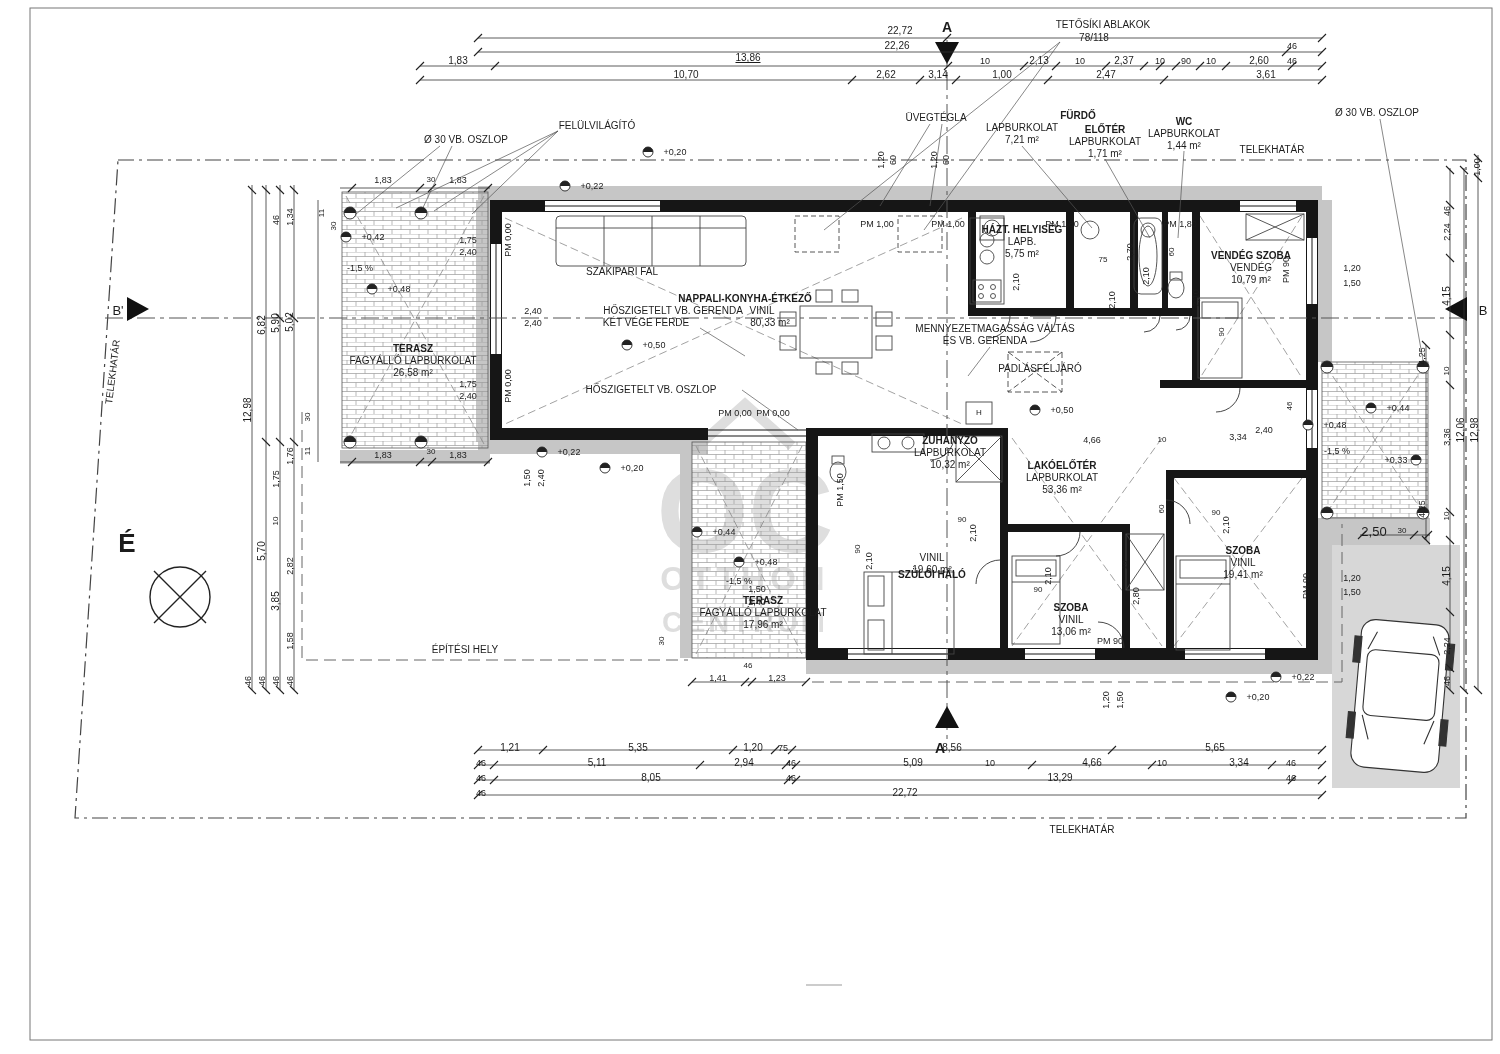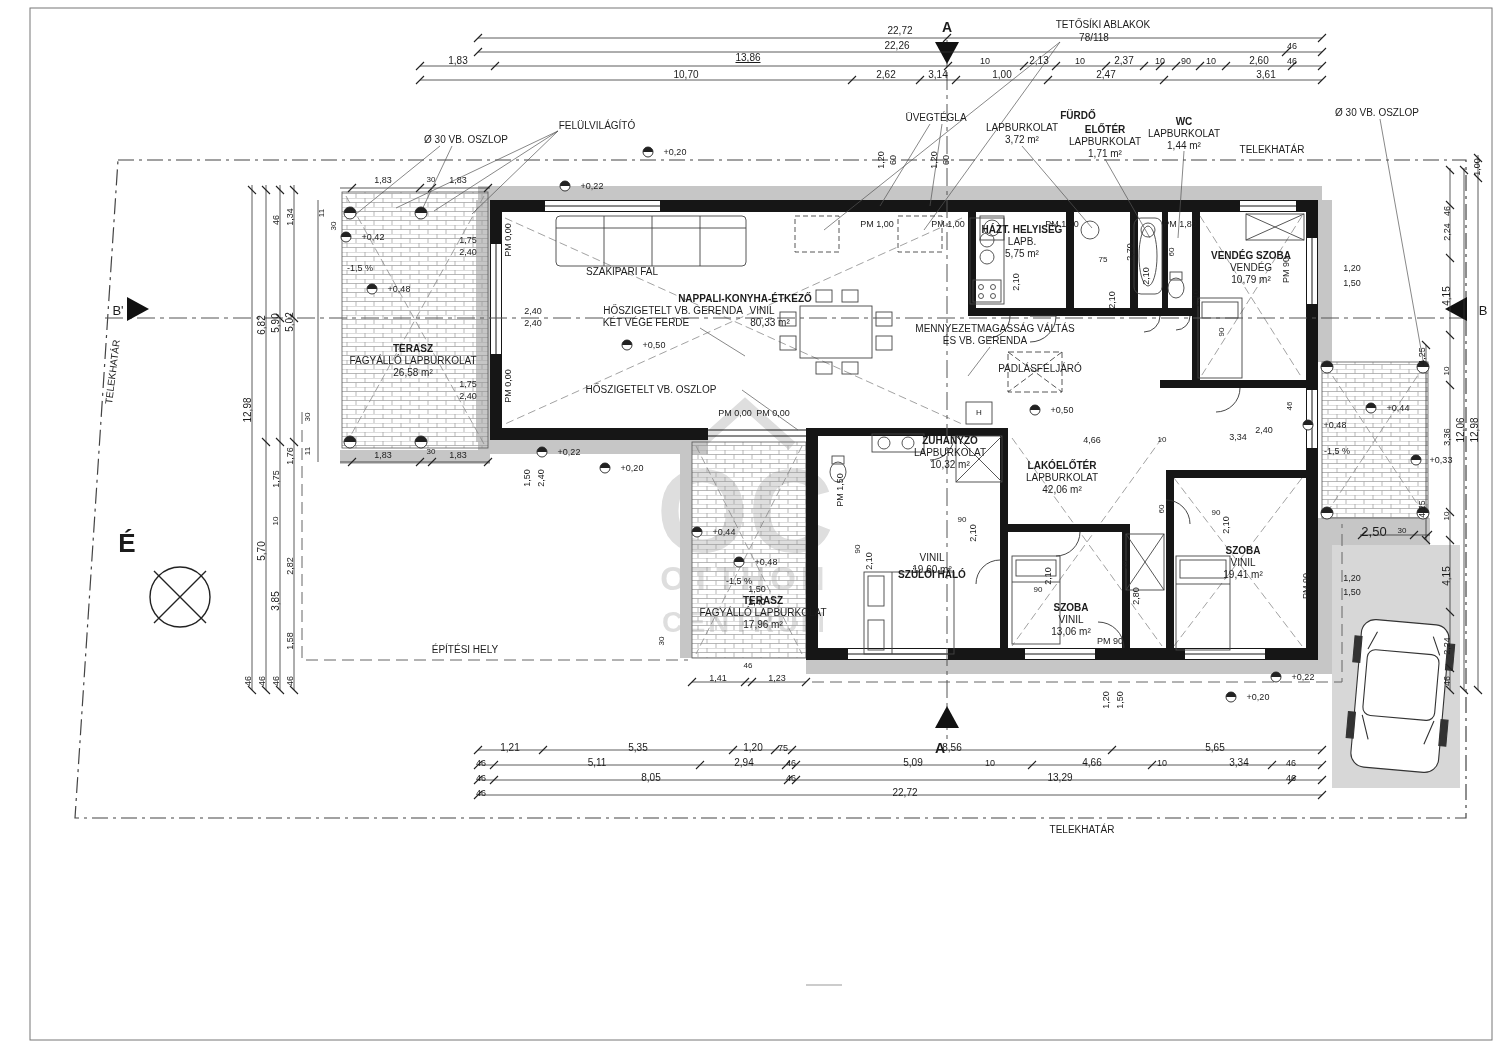--- a/index.html
+++ b/index.html
@@ -348,21 +348,21 @@
       <div class="lbl" style="left: 1377px; top: 113px; transform: translate(-50%, -50%);">Ø 30 VB. OSZLOP</div>
       <div class="lbl" style="left: 1272px; top: 150px; transform: translate(-50%, -50%);">TELEKHATÁR</div>
       <div class="lbl" style="left: 1082px; top: 830px; transform: translate(-50%, -50%);">TELEKHATÁR</div>
       <div class="lbl" style="left: 113px; top: 372px; transform: translate(-50%, -50%) rotate(-83deg);">TELEKHATÁR</div>
       <div class="lbl" style="left: 127px; top: 543px; font-size: 26px; font-weight: 700; transform: translate(-50%, -50%);">É</div>
       <div class="lbl" style="left: 118px; top: 310px; font-size: 13px; transform: translate(-50%, -50%);">B'</div>
       <div class="lbl" style="left: 1483px; top: 310px; font-size: 13px; transform: translate(-50%, -50%);">B</div>
       <div class="lbl" style="left: 940px; top: 748px; font-size: 14px; font-weight: 700; transform: translate(-50%, -50%);">A</div>
       <div class="lbl" style="left: 1078px; top: 116px; font-weight: 700; transform: translate(-50%, -50%);">FÜRDŐ</div>
       <div class="lbl" style="left: 1022px; top: 128px; transform: translate(-50%, -50%);">LAPBURKOLAT</div>
-      <div class="lbl" style="left: 1022px; top: 140px; transform: translate(-50%, -50%);">3,72 m²</div>
+      <div class="lbl" style="left: 1022px; top: 140px; transform: translate(-50%, -50%);">7,21 m²</div>
       <div class="lbl" style="left: 1105px; top: 130px; font-weight: 700; transform: translate(-50%, -50%);">ELŐTÉR</div>
       <div class="lbl" style="left: 1105px; top: 142px; transform: translate(-50%, -50%);">LAPBURKOLAT</div>
       <div class="lbl" style="left: 1105px; top: 154px; transform: translate(-50%, -50%); text-align: center;">1,71 m²</div>
       <div class="lbl" style="left: 1184px; top: 122px; font-weight: 700; transform: translate(-50%, -50%);">WC</div>
       <div class="lbl" style="left: 1184px; top: 134px; transform: translate(-50%, -50%);">LAPBURKOLAT</div>
       <div class="lbl" style="left: 1184px; top: 146px; transform: translate(-50%, -50%);">1,44 m²</div>
       <div class="lbl" style="left: 881px; top: 160px; font-size: 9px; transform: translate(-50%, -50%) rotate(-90deg);">1,20</div>
       <div class="lbl" style="left: 893px; top: 160px; font-size: 9px; transform: translate(-50%, -50%) rotate(-90deg);">60</div>
       <div class="lbl" style="left: 934px; top: 160px; font-size: 9px; transform: translate(-50%, -50%) rotate(-90deg);">1,20</div>
       <div class="lbl" style="left: 946px; top: 160px; font-size: 9px; transform: translate(-50%, -50%) rotate(-90deg);">60</div>
@@ -388,21 +388,21 @@
       <div class="lbl" style="left: 1040px; top: 369px; transform: translate(-50%, -50%);">PADLÁSFELJÁRÓ</div>
       <div class="lbl" style="left: 651px; top: 390px; transform: translate(-50%, -50%);">HŐSZIGETELT VB. OSZLOP</div>
       <div class="lbl" style="left: 413px; top: 349px; font-weight: 700; transform: translate(-50%, -50%);">TERASZ</div>
       <div class="lbl" style="left: 413px; top: 361px; transform: translate(-50%, -50%);">FAGYÁLLÓ LAPBURKOLAT</div>
       <div class="lbl" style="left: 413px; top: 373px; transform: translate(-50%, -50%);">26,58 m²</div>
       <div class="lbl" style="left: 950px; top: 441px; font-weight: 700; transform: translate(-50%, -50%);">ZUHANYZÓ</div>
       <div class="lbl" style="left: 950px; top: 453px; transform: translate(-50%, -50%);">LAPBURKOLAT</div>
       <div class="lbl" style="left: 950px; top: 465px; transform: translate(-50%, -50%);">10,32 m²</div>
       <div class="lbl" style="left: 1062px; top: 466px; font-weight: 700; transform: translate(-50%, -50%);">LAKÓELŐTÉR</div>
       <div class="lbl" style="left: 1062px; top: 478px; transform: translate(-50%, -50%);">LAPBURKOLAT</div>
-      <div class="lbl" style="left: 1062px; top: 490px; transform: translate(-50%, -50%);">42,06 m²</div>
+      <div class="lbl" style="left: 1062px; top: 490px; transform: translate(-50%, -50%);">53,36 m²</div>
       <div class="lbl" style="left: 932px; top: 575px; font-weight: 700; transform: translate(-50%, -50%);">SZÜLŐI HÁLÓ</div>
       <div class="lbl" style="left: 932px; top: 558px; transform: translate(-50%, -50%);">VINIL</div>
       <div class="lbl" style="left: 932px; top: 570px; transform: translate(-50%, -50%);">19,60 m²</div>
       <div class="lbl" style="left: 1071px; top: 608px; font-weight: 700; transform: translate(-50%, -50%);">SZOBA</div>
       <div class="lbl" style="left: 1071px; top: 620px; transform: translate(-50%, -50%);">VINIL</div>
       <div class="lbl" style="left: 1071px; top: 632px; transform: translate(-50%, -50%);">13,06 m²</div>
       <div class="lbl" style="left: 1243px; top: 551px; font-weight: 700; transform: translate(-50%, -50%);">SZOBA</div>
       <div class="lbl" style="left: 1243px; top: 563px; transform: translate(-50%, -50%);">VINIL</div>
       <div class="lbl" style="left: 1243px; top: 575px; transform: translate(-50%, -50%);">19,41 m²</div>
       <div class="lbl" style="left: 763px; top: 601px; font-weight: 700; transform: translate(-50%, -50%);">TERASZ</div>
@@ -414,21 +414,21 @@
       <div class="lbl" style="left: 373px; top: 237px; font-size: 9px; transform: translate(-50%, -50%);">+0,42</div>
       <div class="lbl" style="left: 399px; top: 289px; font-size: 9px; transform: translate(-50%, -50%);">+0,48</div>
       <div class="lbl" style="left: 654px; top: 345px; font-size: 9px; transform: translate(-50%, -50%);">+0,50</div>
       <div class="lbl" style="left: 1062px; top: 410px; font-size: 9px; transform: translate(-50%, -50%);">+0,50</div>
       <div class="lbl" style="left: 569px; top: 452px; font-size: 9px; transform: translate(-50%, -50%);">+0,22</div>
       <div class="lbl" style="left: 632px; top: 468px; font-size: 9px; transform: translate(-50%, -50%);">+0,20</div>
       <div class="lbl" style="left: 724px; top: 532px; font-size: 9px; transform: translate(-50%, -50%);">+0,44</div>
       <div class="lbl" style="left: 766px; top: 562px; font-size: 9px; transform: translate(-50%, -50%);">+0,48</div>
       <div class="lbl" style="left: 1398px; top: 408px; font-size: 9px; transform: translate(-50%, -50%);">+0,44</div>
       <div class="lbl" style="left: 1335px; top: 425px; font-size: 9px; transform: translate(-50%, -50%);">+0,48</div>
-      <div class="lbl" style="left: 1441px; top: 460px; font-size: 9px; transform: translate(-50%, -50%);">+0,33</div>
+      <div class="lbl" style="left: 1396px; top: 460px; font-size: 9px; transform: translate(-50%, -50%);">+0,33</div>
       <div class="lbl" style="left: 1258px; top: 697px; font-size: 9px; transform: translate(-50%, -50%);">+0,20</div>
       <div class="lbl" style="left: 1303px; top: 677px; font-size: 9px; transform: translate(-50%, -50%);">+0,22</div>
       <div class="lbl" style="left: 360px; top: 268px; font-size: 9px; transform: translate(-50%, -50%);">-1,5 %</div>
       <div class="lbl" style="left: 1337px; top: 451px; font-size: 9px; transform: translate(-50%, -50%);">-1,5 %</div>
       <div class="lbl" style="left: 739px; top: 581px; font-size: 9px; transform: translate(-50%, -50%);">-1,5 %</div>
       <div class="lbl" style="left: 508px; top: 240px; font-size: 9px; transform: translate(-50%, -50%) rotate(-90deg);">PM 0,00</div>
       <div class="lbl" style="left: 508px; top: 386px; font-size: 9px; transform: translate(-50%, -50%) rotate(-90deg);">PM 0,00</div>
       <div class="lbl" style="left: 735px; top: 413px; font-size: 9px; transform: translate(-50%, -50%);">PM 0,00</div>
       <div class="lbl" style="left: 773px; top: 413px; font-size: 9px; transform: translate(-50%, -50%);">PM 0,00</div>
       <div class="lbl" style="left: 1110px; top: 641px; font-size: 9px; transform: translate(-50%, -50%);">PM 90</div>

